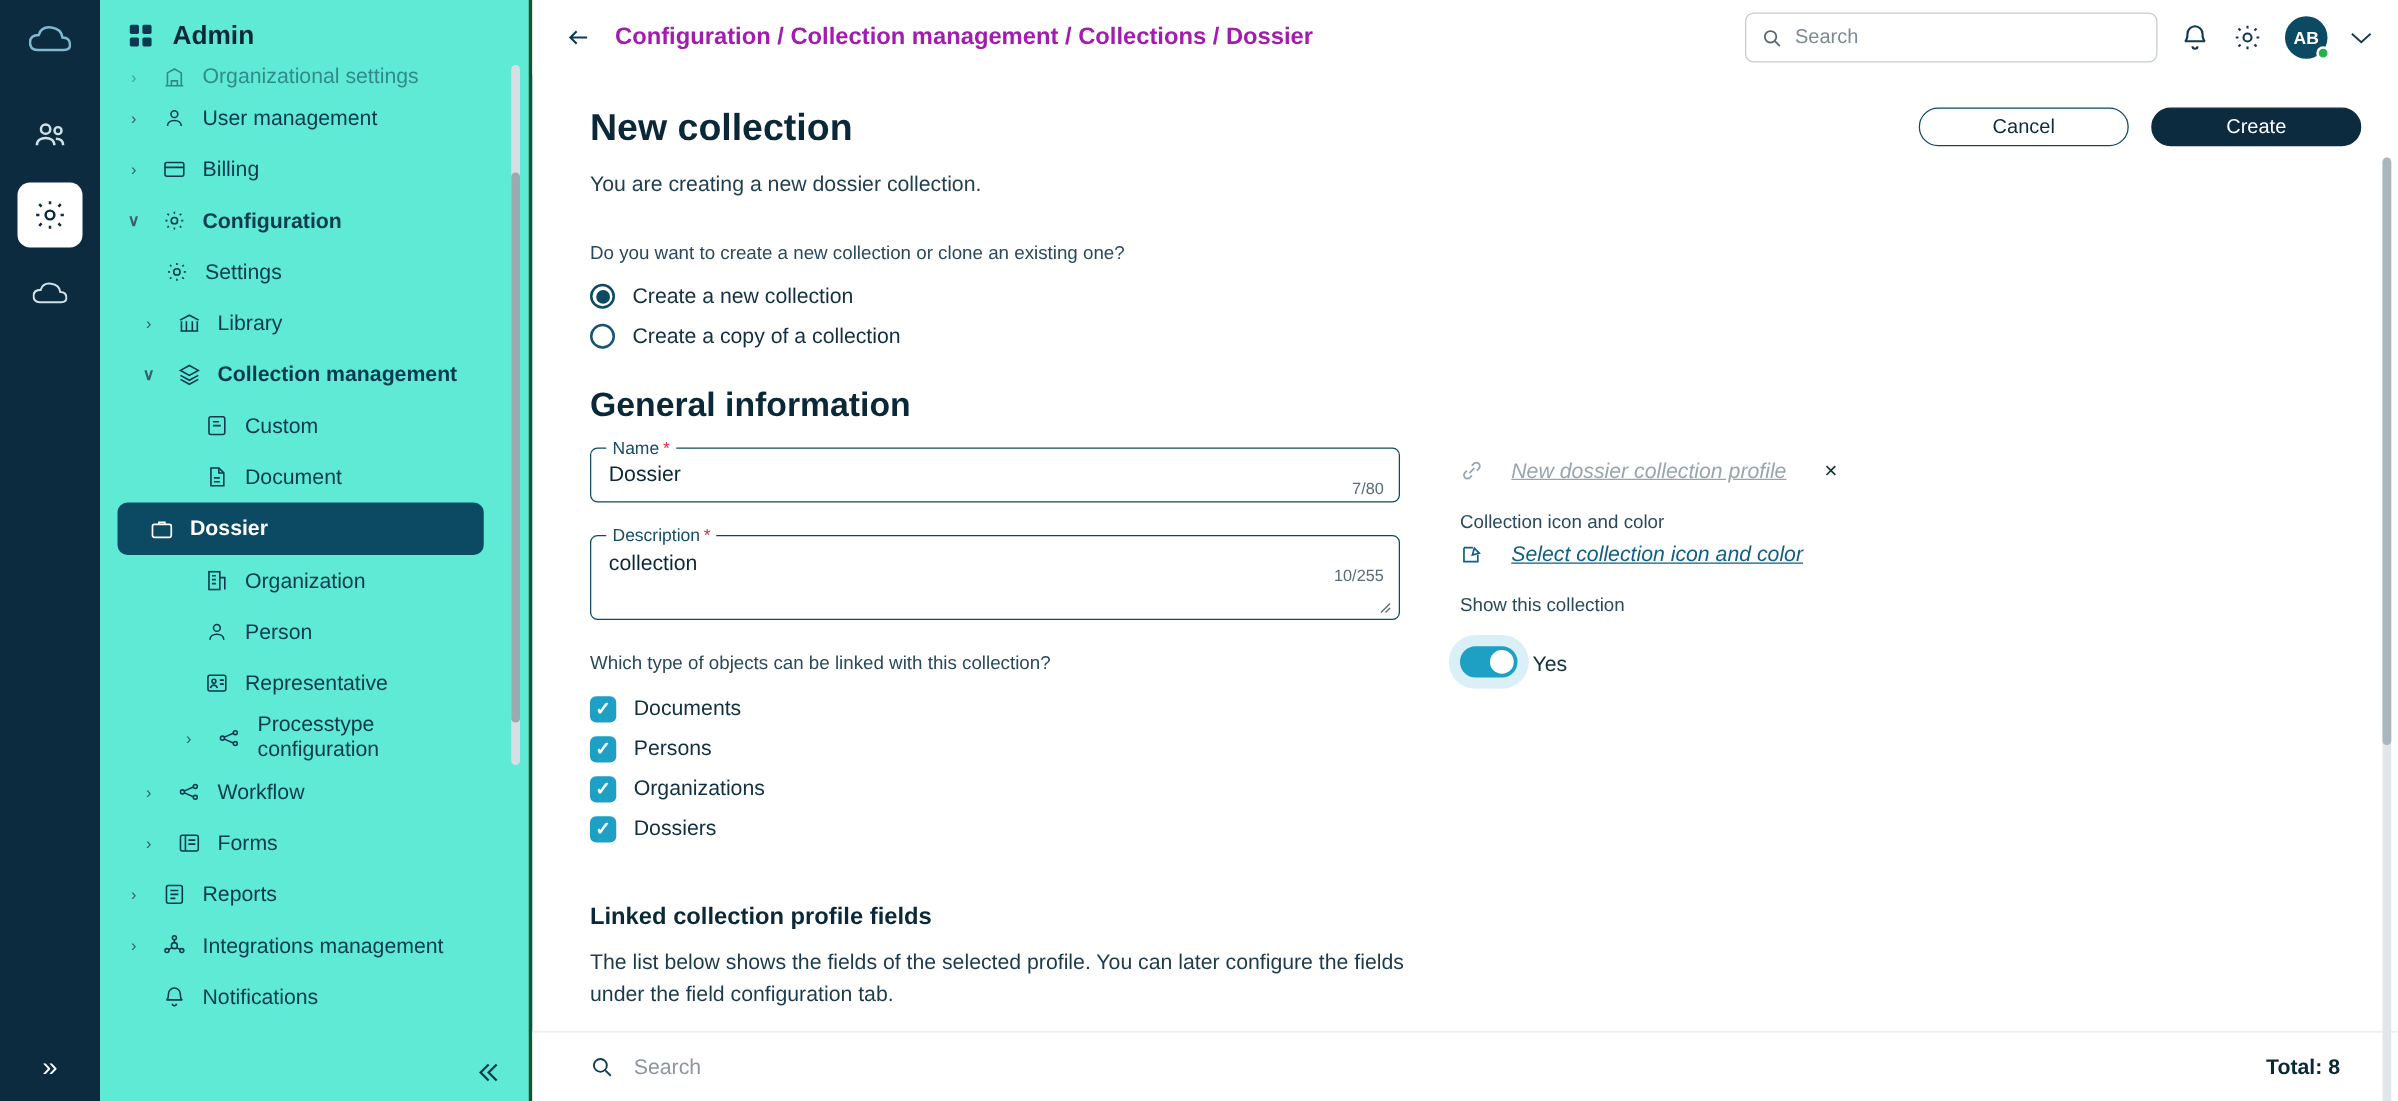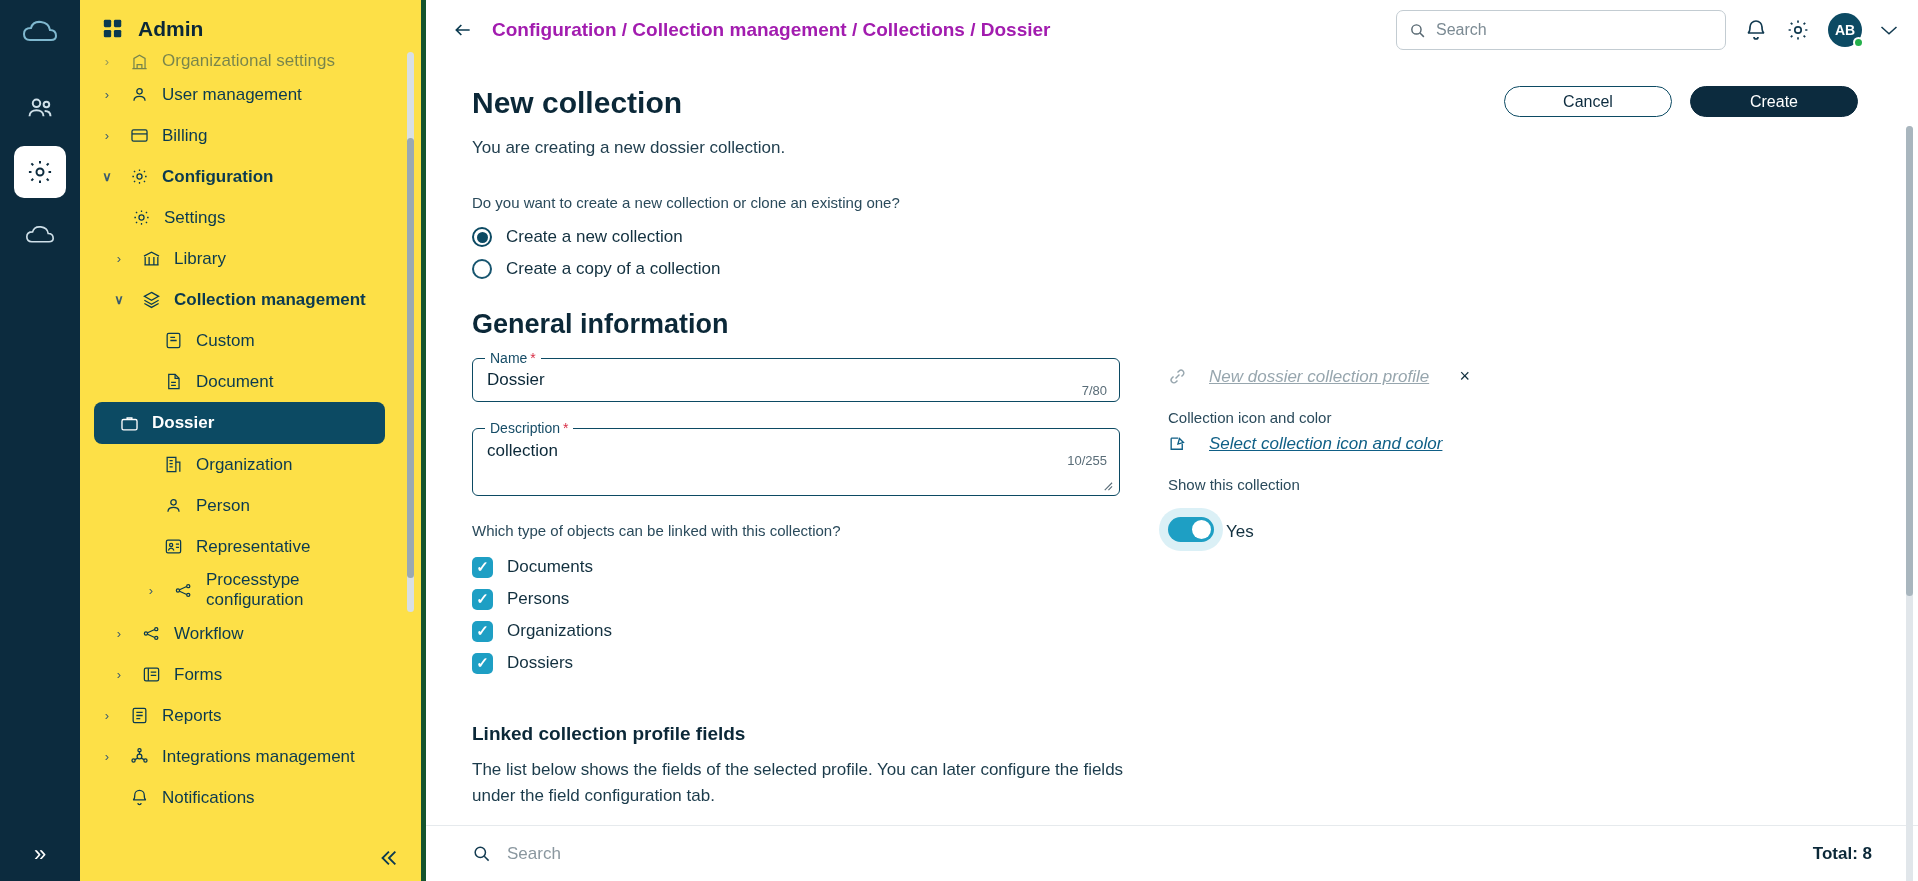--- a/index.html
+++ b/index.html
@@ -29,22 +29,22 @@
   .rail-item.active { background: #ffffff; color: #0c2b3e; }
   .rail-bottom {
     position: absolute; bottom: 14px; left: 0; width: 80px;
     display: flex; align-items: center; justify-content: center;
     color: #ffffff;
   }
   .rail-bottom .chev { font-size: 22px; }
 
   
   .sidebar {
-    width: 346px; flex: 0 0 346px; background: #fde047;
-    border-right: 5px solid #14532d;
+    width: 346px; flex: 0 0 346px; background: #5eead4;
+    border-right: 3px solid #14532d;
     position: relative; overflow: hidden;
   }
   .sb-header {
     height: 58px; display: flex; align-items: center; gap: 14px;
     padding-left: 22px;
   }
   .sb-header .title { font-size: 21px; font-weight: bold; color: #0b2838; }
   .sb-scroll { position: absolute; top: 48px; left: 0; right: 0; bottom: 56px; overflow: hidden; }
   .sb-item {
     display: flex; align-items: center; height: 41px;
@@ -99,21 +99,21 @@
     background: #25b04b; border: 2px solid #fff; border-radius: 50%;
   }
   .topbar .chev-down { color: #123a50; font-size: 14px; }
 
   .content { position: absolute; top: 60px; left: 0; right: 0; bottom: 0; }
   .page-pad { padding: 26px 46px 0 46px; }
 
   .page-title { font-size: 30px; font-weight: bold; margin: 0 0 18px 0; }
   .page-sub { font-size: 17px; color: #213f4f; margin: 0 0 36px 0; }
 
-  .hdr-buttons { position: absolute; right: 60px; top: 26px; display: flex; gap: 18px; }
+  .hdr-buttons { position: absolute; right: 29px; top: 26px; display: flex; gap: 18px; }
   .btn {
     height: 31px; min-width: 168px; border-radius: 16px; font-size: 16px;
     display: flex; align-items: center; justify-content: center; cursor: pointer;
   }
   .btn-cancel { border: 1px solid #0c4a63; color: #0c2b3e; background: #fff; }
   .btn-create { background: #0c2b3e; color: #fff; border: 1px solid #0c2b3e; }
 
   .q-label { font-size: 15px; color: #2a4a5b; margin-bottom: 10px; }
   .radio-row { display: flex; align-items: center; gap: 14px; height: 32px; }
   .radio {

